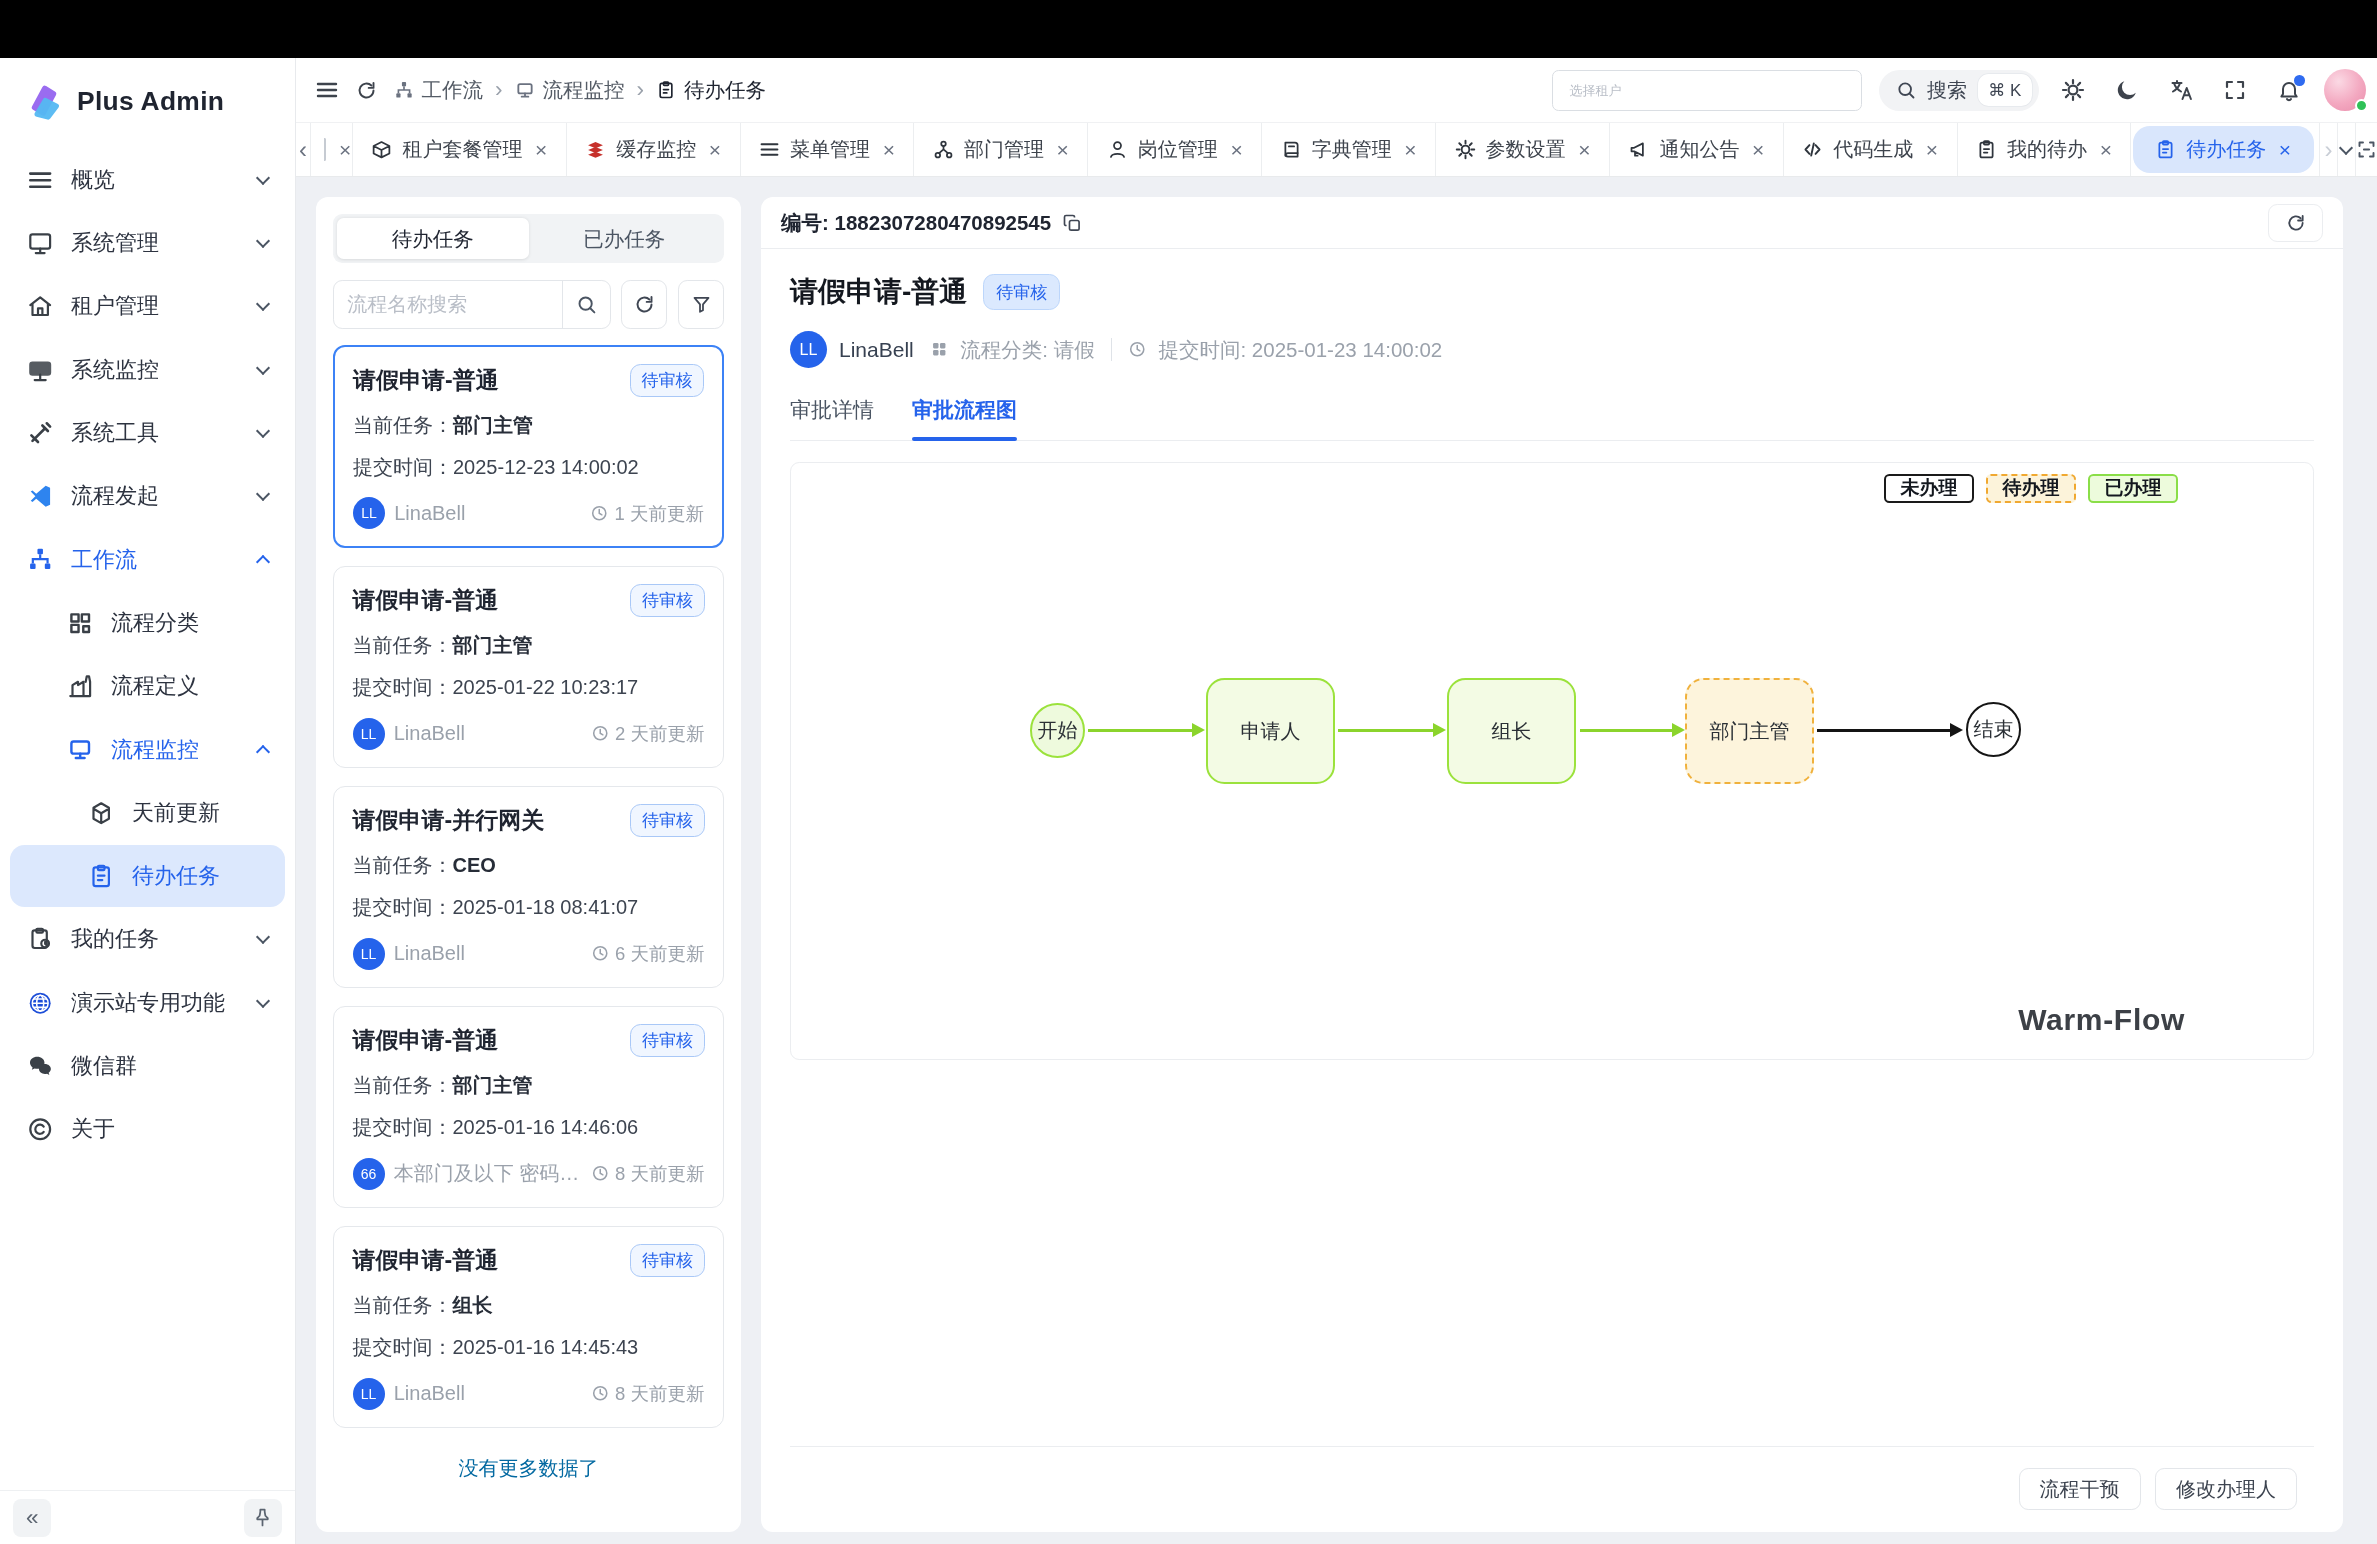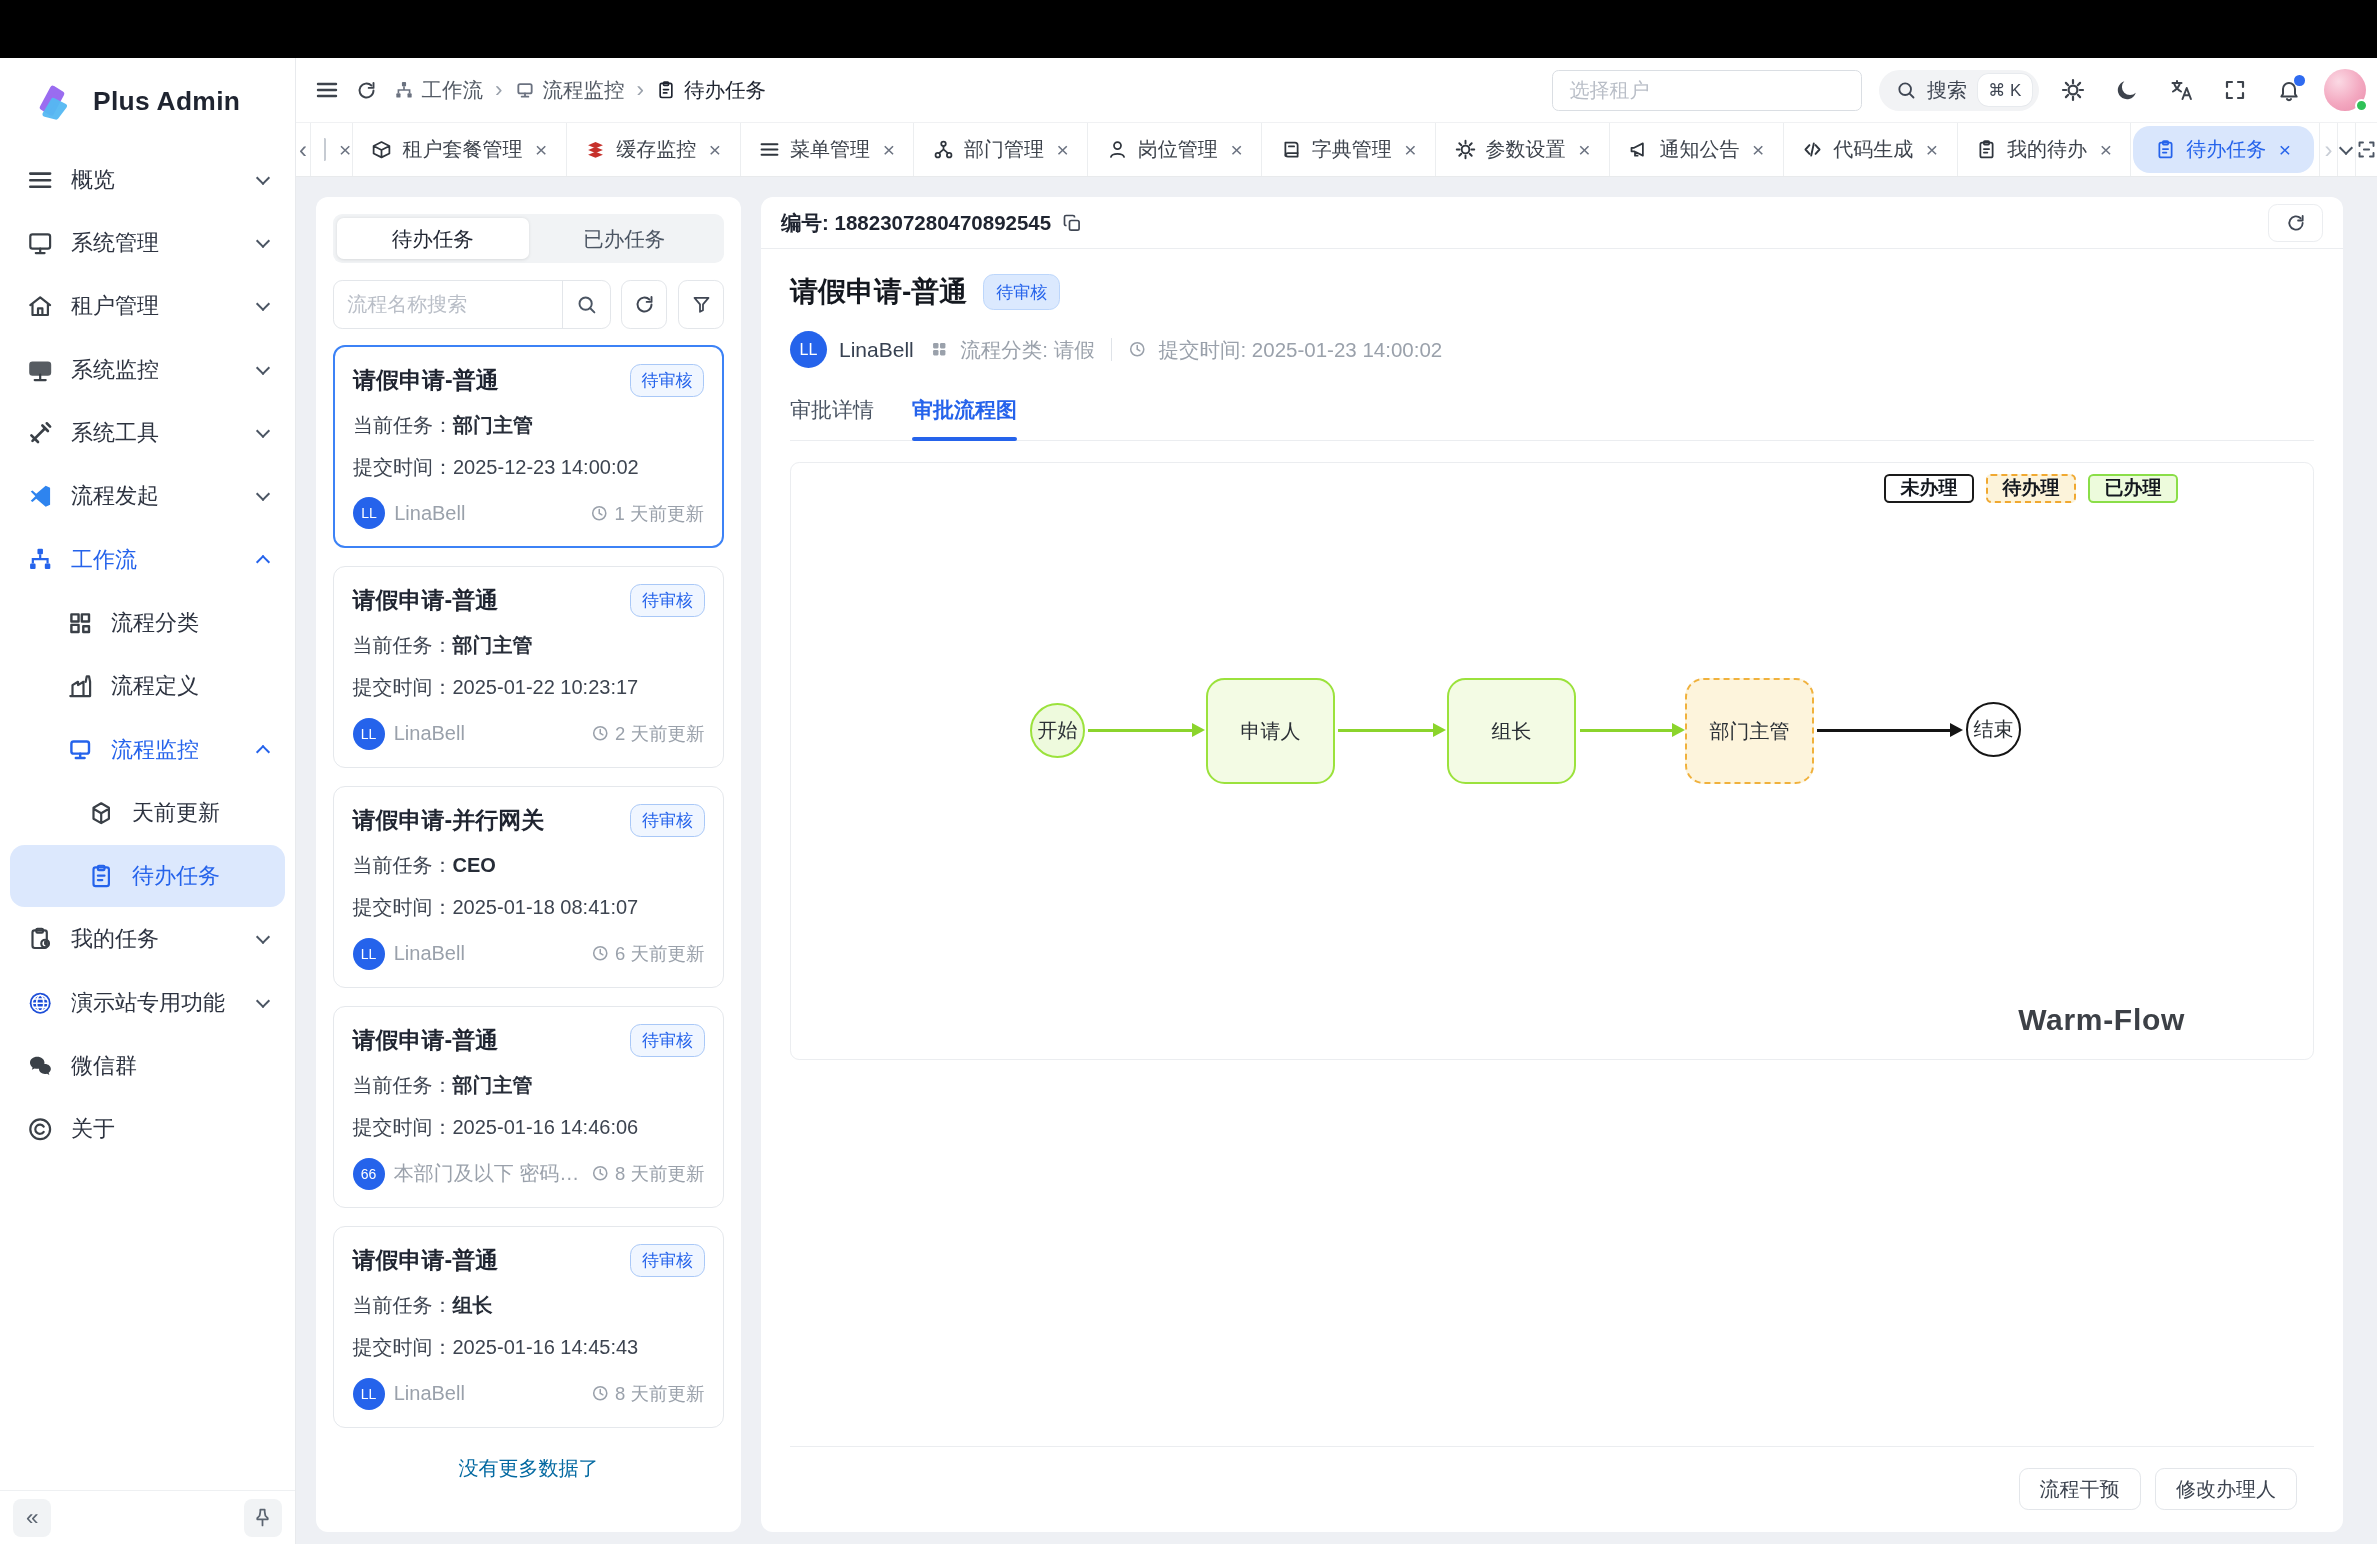--- a/index.html
+++ b/index.html
@@ -6,21 +6,21 @@
   html,body{margin:0;padding:0}
   body{width:2377px;height:1544px;background:#fff;font-family:"Liberation Sans","DejaVu Sans",sans-serif;
        color:#2b3036;overflow:hidden;position:relative}
   *{box-sizing:border-box}
   .ic{width:24px;height:24px;color:inherit;flex:none}
   .black-top{height:58px;background:#000}
   .app{display:flex;height:1486px}
 
   
   .sidebar{width:296px;background:#fff;border-right:0.7px solid #e8eaed;display:flex;flex-direction:column}
-  .logo-row{height:87px;display:flex;align-items:center;gap:22px;padding-left:33px;flex:none}
+  .logo-row{height:87px;display:flex;align-items:center;gap:14px;padding-left:25px;flex:none}
   .logo-mark{width:38px;height:38px}
   .logo-title{font-size:26.4px;font-weight:700;color:#1f2430;letter-spacing:0.3px}
   .menu{flex:1;padding:2.6px 9.2px 0;overflow:hidden}
   .mi{height:62px;display:flex;align-items:center;gap:17px;padding:0 17px;margin:1.3px 1.3px;border-radius:14.5px;
       font-size:22px;color:#2d3340;cursor:pointer}
   .mi .ic{width:26.4px;height:26.4px;color:#3a4047}
   .mi .lbl{flex:1;white-space:nowrap;overflow:hidden}
   .mi.active{color:#2563eb}
   .mi.active .ic{color:#2563eb}
   .mi.selected{background:#dce8fd;color:#2563eb}
@@ -43,21 +43,21 @@
   .right-col{flex:1;display:flex;flex-direction:column;min-width:0}
   .topnav{height:65px;background:#fff;display:flex;align-items:center;padding:0 10.6px 0 18.5px;gap:17px;border-bottom:0.7px solid #f0f1f3;flex:none}
   .nav-icon{color:#3d434c;display:flex;align-items:center;justify-content:center;cursor:pointer}
   .crumbs{display:flex;align-items:center;gap:12px;font-size:20.5px;color:#555c66}
   .crumb{display:flex;align-items:center;gap:8px}
   .crumb .ic{width:20px;height:20px;color:#6b7280}
   .crumb.current{color:#1f2430}
   .crumb.current .ic{color:#1f2430}
   .crumb-sep{color:#9aa1ab;font-size:22.5px}
   .nav-spacer{flex:1}
-  .tenant-input{width:310px;height:41px;border:1.3px solid #dadee3;border-radius:6.6px;padding:0 16px;font-size:20px;
+  .tenant-input{width:310px;height:41px;border:1.3px solid #dadee3;border-radius:6.6px;padding:0 16px;font-size:13px;
       color:#374151;outline:none;font-family:inherit}
   .tenant-input::placeholder{color:#b9bec7}
   .search-pill{height:41px;background:#f2f3f5;border-radius:21px;display:flex;align-items:center;gap:10.6px;padding:0 6.6px 0 17px;cursor:pointer}
   .search-pill .ic{width:20px;height:20px;color:#3f4653}
   .search-pill .sp-label{font-size:20px;color:#3f4653}
   .kbd{background:#fff;border-radius:10.6px;padding:5.3px 10.6px;font-size:17px;color:#3f4653;box-shadow:0 0 0 0.7px #e4e7eb}
   .nav-tools{display:flex;align-items:center;gap:30px;margin:0 6.6px 0 5.3px}
   .bell-wrap{position:relative}
   .dot-blue{position:absolute;top:-2.6px;right:-4px;width:10.6px;height:10.6px;border-radius:50%;background:#2f6bf0}
   .avatar{width:42px;height:42px;border-radius:50%;background:radial-gradient(circle at 35% 30%,#fbd9e4,#f3a8c0 55%,#e98cab);position:relative;flex:none;cursor:pointer}

